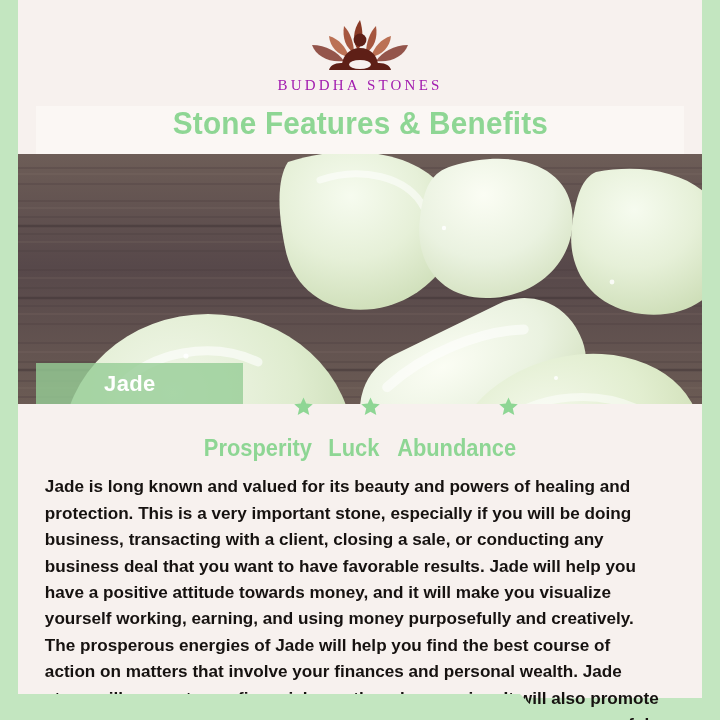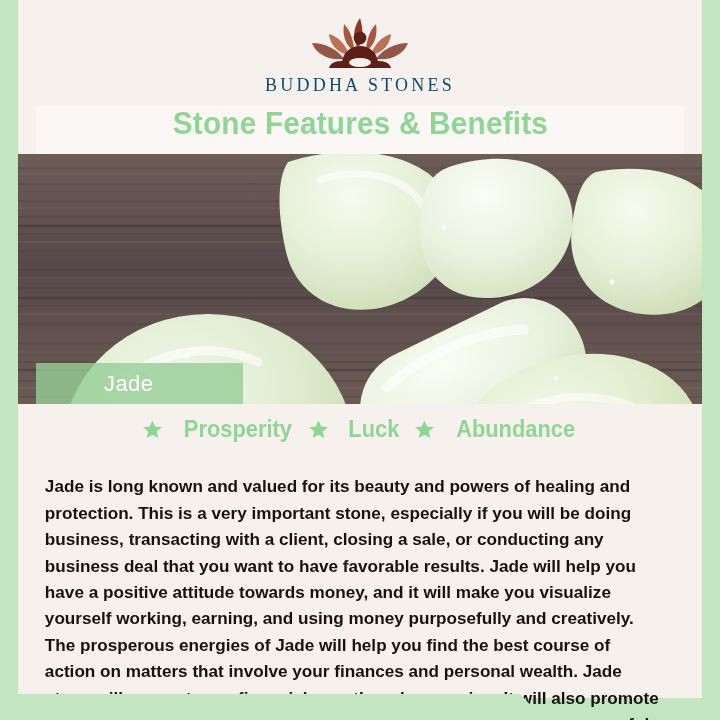--- a/index.html
+++ b/index.html
@@ -22,21 +22,21 @@
     background:#c3e6c0;
     clip-path:polygon(0 0,520px 0,545px 26px,0 26px);
   }
 
   
   .header{position:absolute;left:0;top:0;width:100%;height:108px;
     display:flex;flex-direction:column;align-items:center;justify-content:center;}
   .logo-mark{width:120px;height:62px;display:block;}
   .logo-word{
     font-family:"Liberation Serif",serif;
-    font-size:18px;letter-spacing:3.2px;color:#0c4a6e;
+    font-size:15px;letter-spacing:3.2px;color:#a21caf;
     margin-top:1px;white-space:nowrap;
   }
 
   
   .title-band{
     position:absolute;left:18px;right:18px;top:106px;height:48px;
     background:#fbf7f4;display:flex;align-items:flex-start;justify-content:center;
   }
   .title-text{
     font-family:"Liberation Sans Narrow","Liberation Sans",sans-serif;
@@ -50,30 +50,30 @@
     overflow:hidden;background:#6b5c55;
   }
   .photo svg{display:block;width:100%;height:100%;}
 
   .jade-banner{
     position:absolute;left:18px;bottom:0;width:207px;height:41px;
     background:rgba(150,205,150,.80);
     display:flex;align-items:center;
   }
   .jade-label{
-    color:#ffffff;font-weight:normal;font-size:22px;
+    color:#ffffff;font-weight:bold;font-size:22px;
     margin-left:68px;letter-spacing:.4px;
   }
 
   
   .benefits{
     position:absolute;left:18px;right:18px;top:404px;height:50px;
     display:flex;align-items:center;justify-content:center;gap:13px;
   }
-  .benefit{display:flex;align-items:center;gap:18px;}
+  .benefit{display:flex;align-items:flex-end;gap:18px;flex-direction:column;}
   .star{width:21px;height:21px;flex:none;display:block;}
   .benefit-label{
     font-family:"Liberation Sans Narrow","Liberation Sans",sans-serif;
     font-weight:bold;font-size:23px;color:#8ed694;white-space:nowrap;
     transform:scaleX(.95);
   }
 
   
   .body-text{
     position:absolute;left:18px;right:18px;top:456px;

